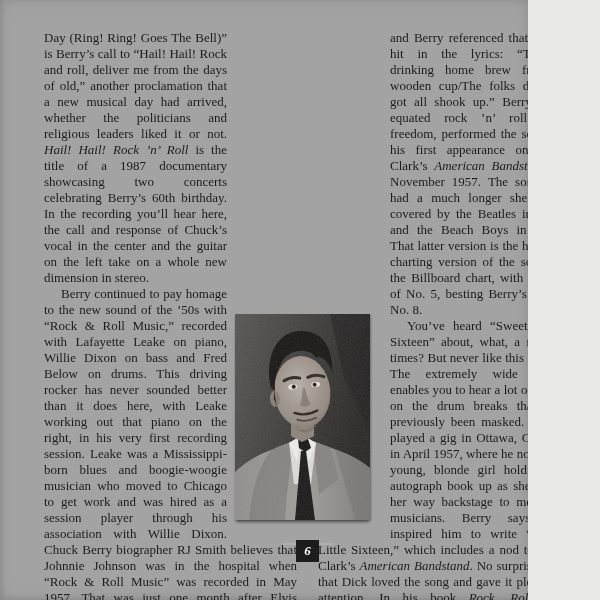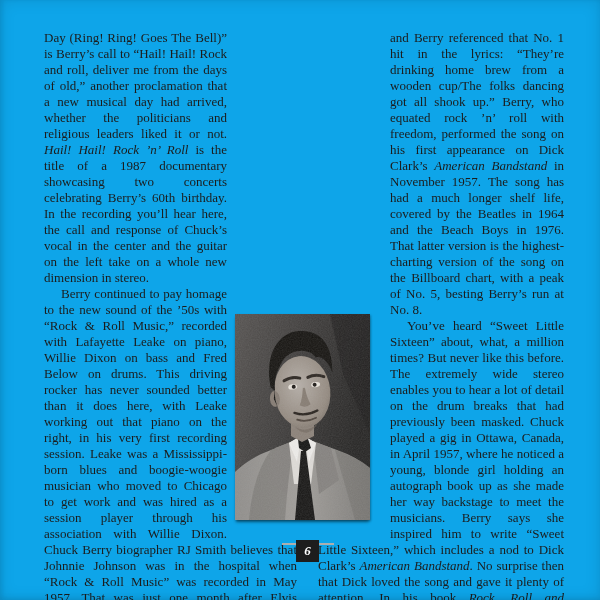--- a/index.html
+++ b/index.html
@@ -3,22 +3,22 @@
 <meta charset="utf-8">
 <style>
   html, body { margin: 0; padding: 0; }
   body {
     width: 600px; height: 600px;
     background: #e9e9e7;
     font-family: "Liberation Serif", "DejaVu Serif", serif;
   }
   .screen {
     position: relative;
-    width: 600px; height: 600px;
-    background: #0ea5e9;
+    width: 528px; height: 600px;
+    background: #a3a3a3;
     overflow: hidden;
   }
   .screen::after {
     content: "";
     position: absolute; inset: 0;
     box-shadow: inset 0 0 16px rgba(0,0,0,0.10), inset 3px 0 4px rgba(0,0,0,0.05), inset 0 -3px 5px rgba(0,0,0,0.05);
     pointer-events: none;
   }
   .col {
     position: absolute;

